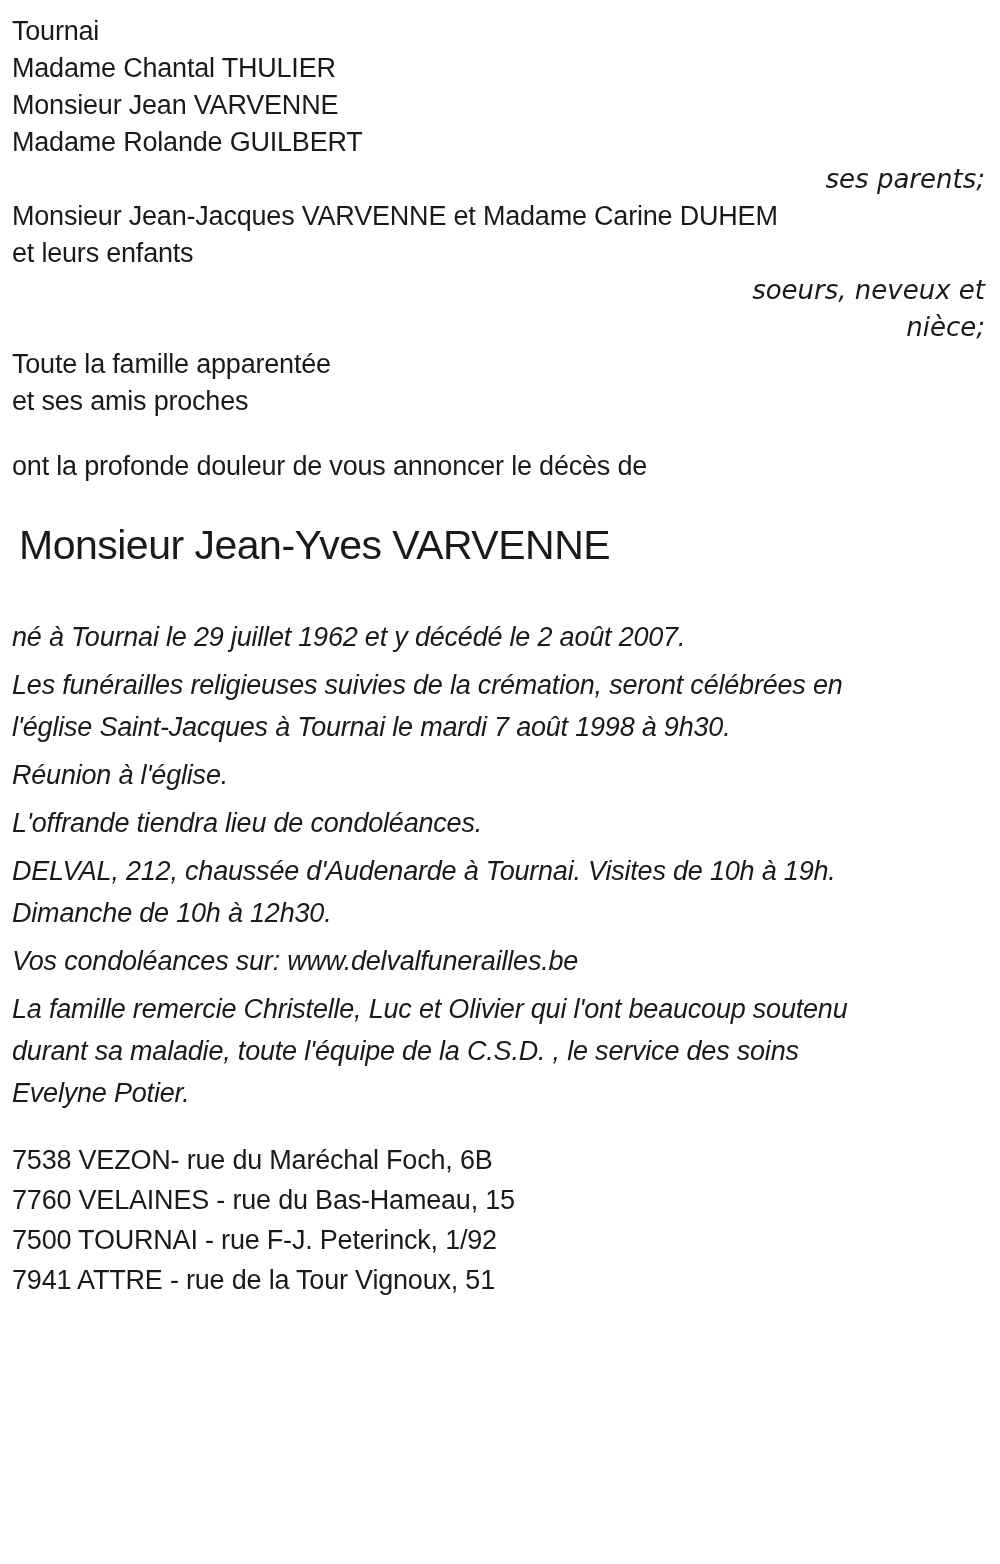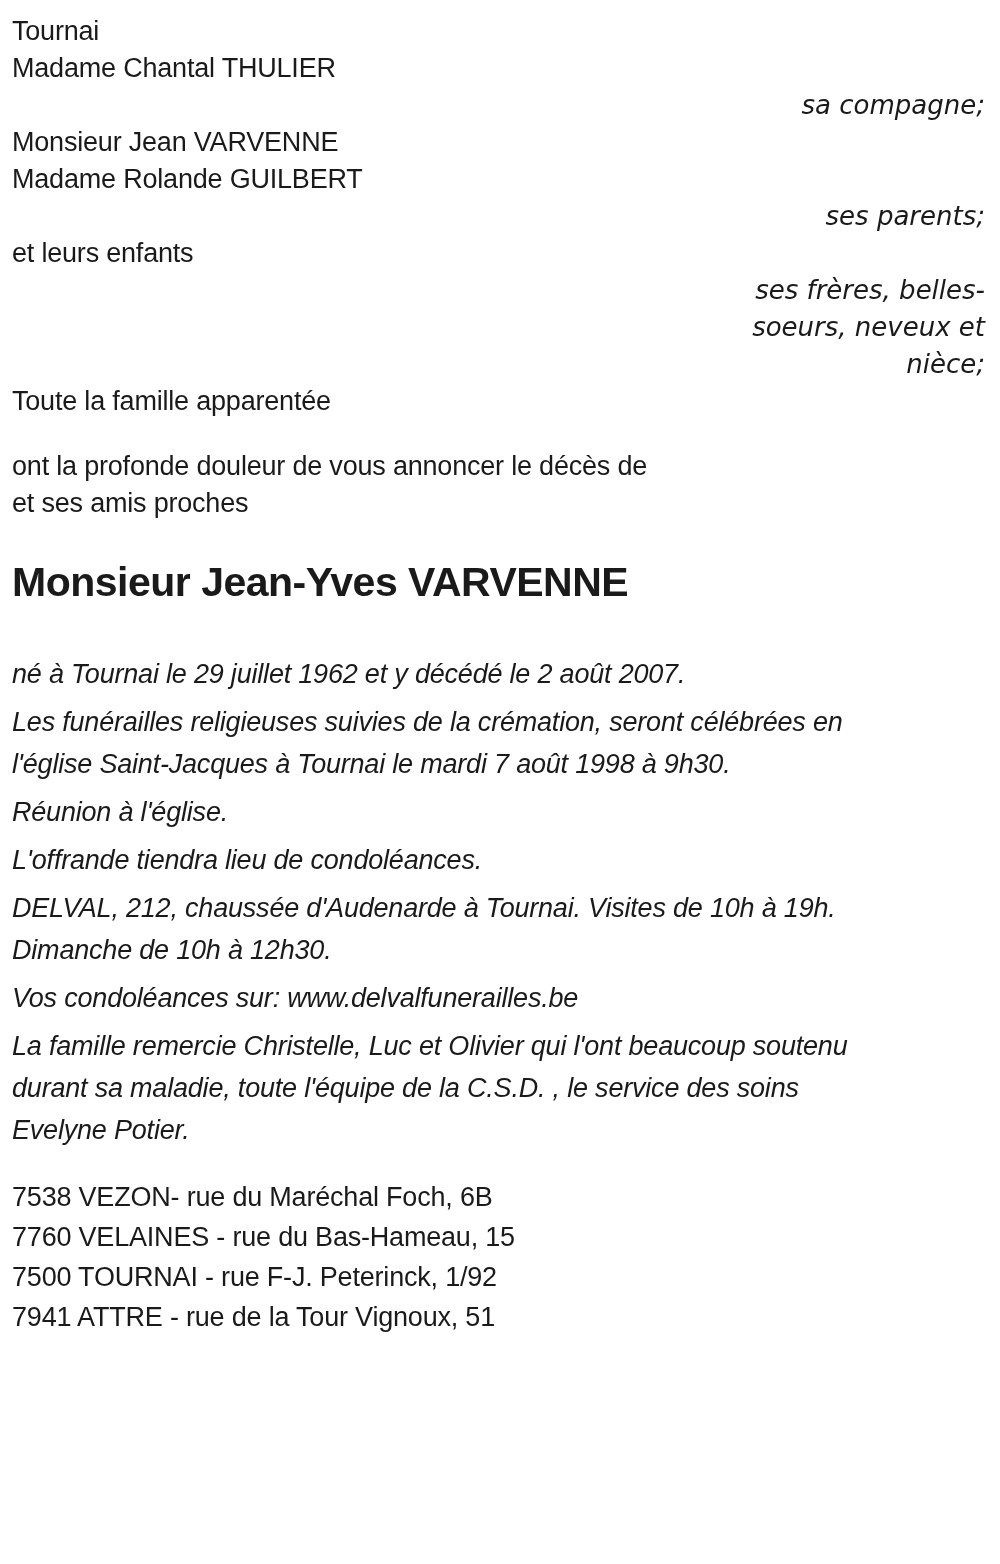--- a/index.html
+++ b/index.html
@@ -33,22 +33,22 @@
     font-style: italic;
     font-family: "DejaVu Sans", sans-serif;
     white-space: nowrap;
   }
   .announce {
     margin-top: 28px;
   }
   .deceased {
     font-size: 41px;
     line-height: 44px;
-    margin: 38px 0 0 0;
-    font-weight: 700;
+    margin: 38px 0 0 7px;
+    font-weight: 400;
     letter-spacing: -0.5px;
     white-space: nowrap;
   }
   .details {
     margin-top: 49px;
   }
   .para {
     margin: 0 0 6px 0;
     font-style: italic;
   }
@@ -70,35 +70,34 @@
   }
 </style>
 </head>
 <body>
 
 <div class="page">
 
   <p class="ln">Tournai</p>
 
   <p class="ln">Madame Chantal THULIER</p>
-  <p class="rel">sa compagne;</p>
 
   <p class="ln">Monsieur Jean VARVENNE</p>
   <p class="ln">Madame Rolande GUILBERT</p>
   <p class="rel">ses parents;</p>
 
+  <p class="ln">Monsieur Jean-Jacques VARVENNE et Madame Carine DUHEM</p>
   <p class="ln">et leurs enfants</p>
-  <p class="rel">ses frères, belles-</p>
   <p class="rel">soeurs, neveux et</p>
   <p class="rel">nièce;</p>
 
   <p class="ln">Toute la famille apparentée</p>
+  <p class="ln">et ses amis proches</p>
+
   <p class="ln announce">ont la profonde douleur de vous annoncer le décès de</p>
-
-  <p class="ln">et ses amis proches</p>
 
   <h1 class="deceased">Monsieur Jean-Yves VARVENNE</h1>
 
   <div class="details">
 
     <div class="para">
       <div class="pline">né à Tournai le 29 juillet 1962 et y décédé le 2 août 2007.</div>
     </div>
 
     <div class="para">

